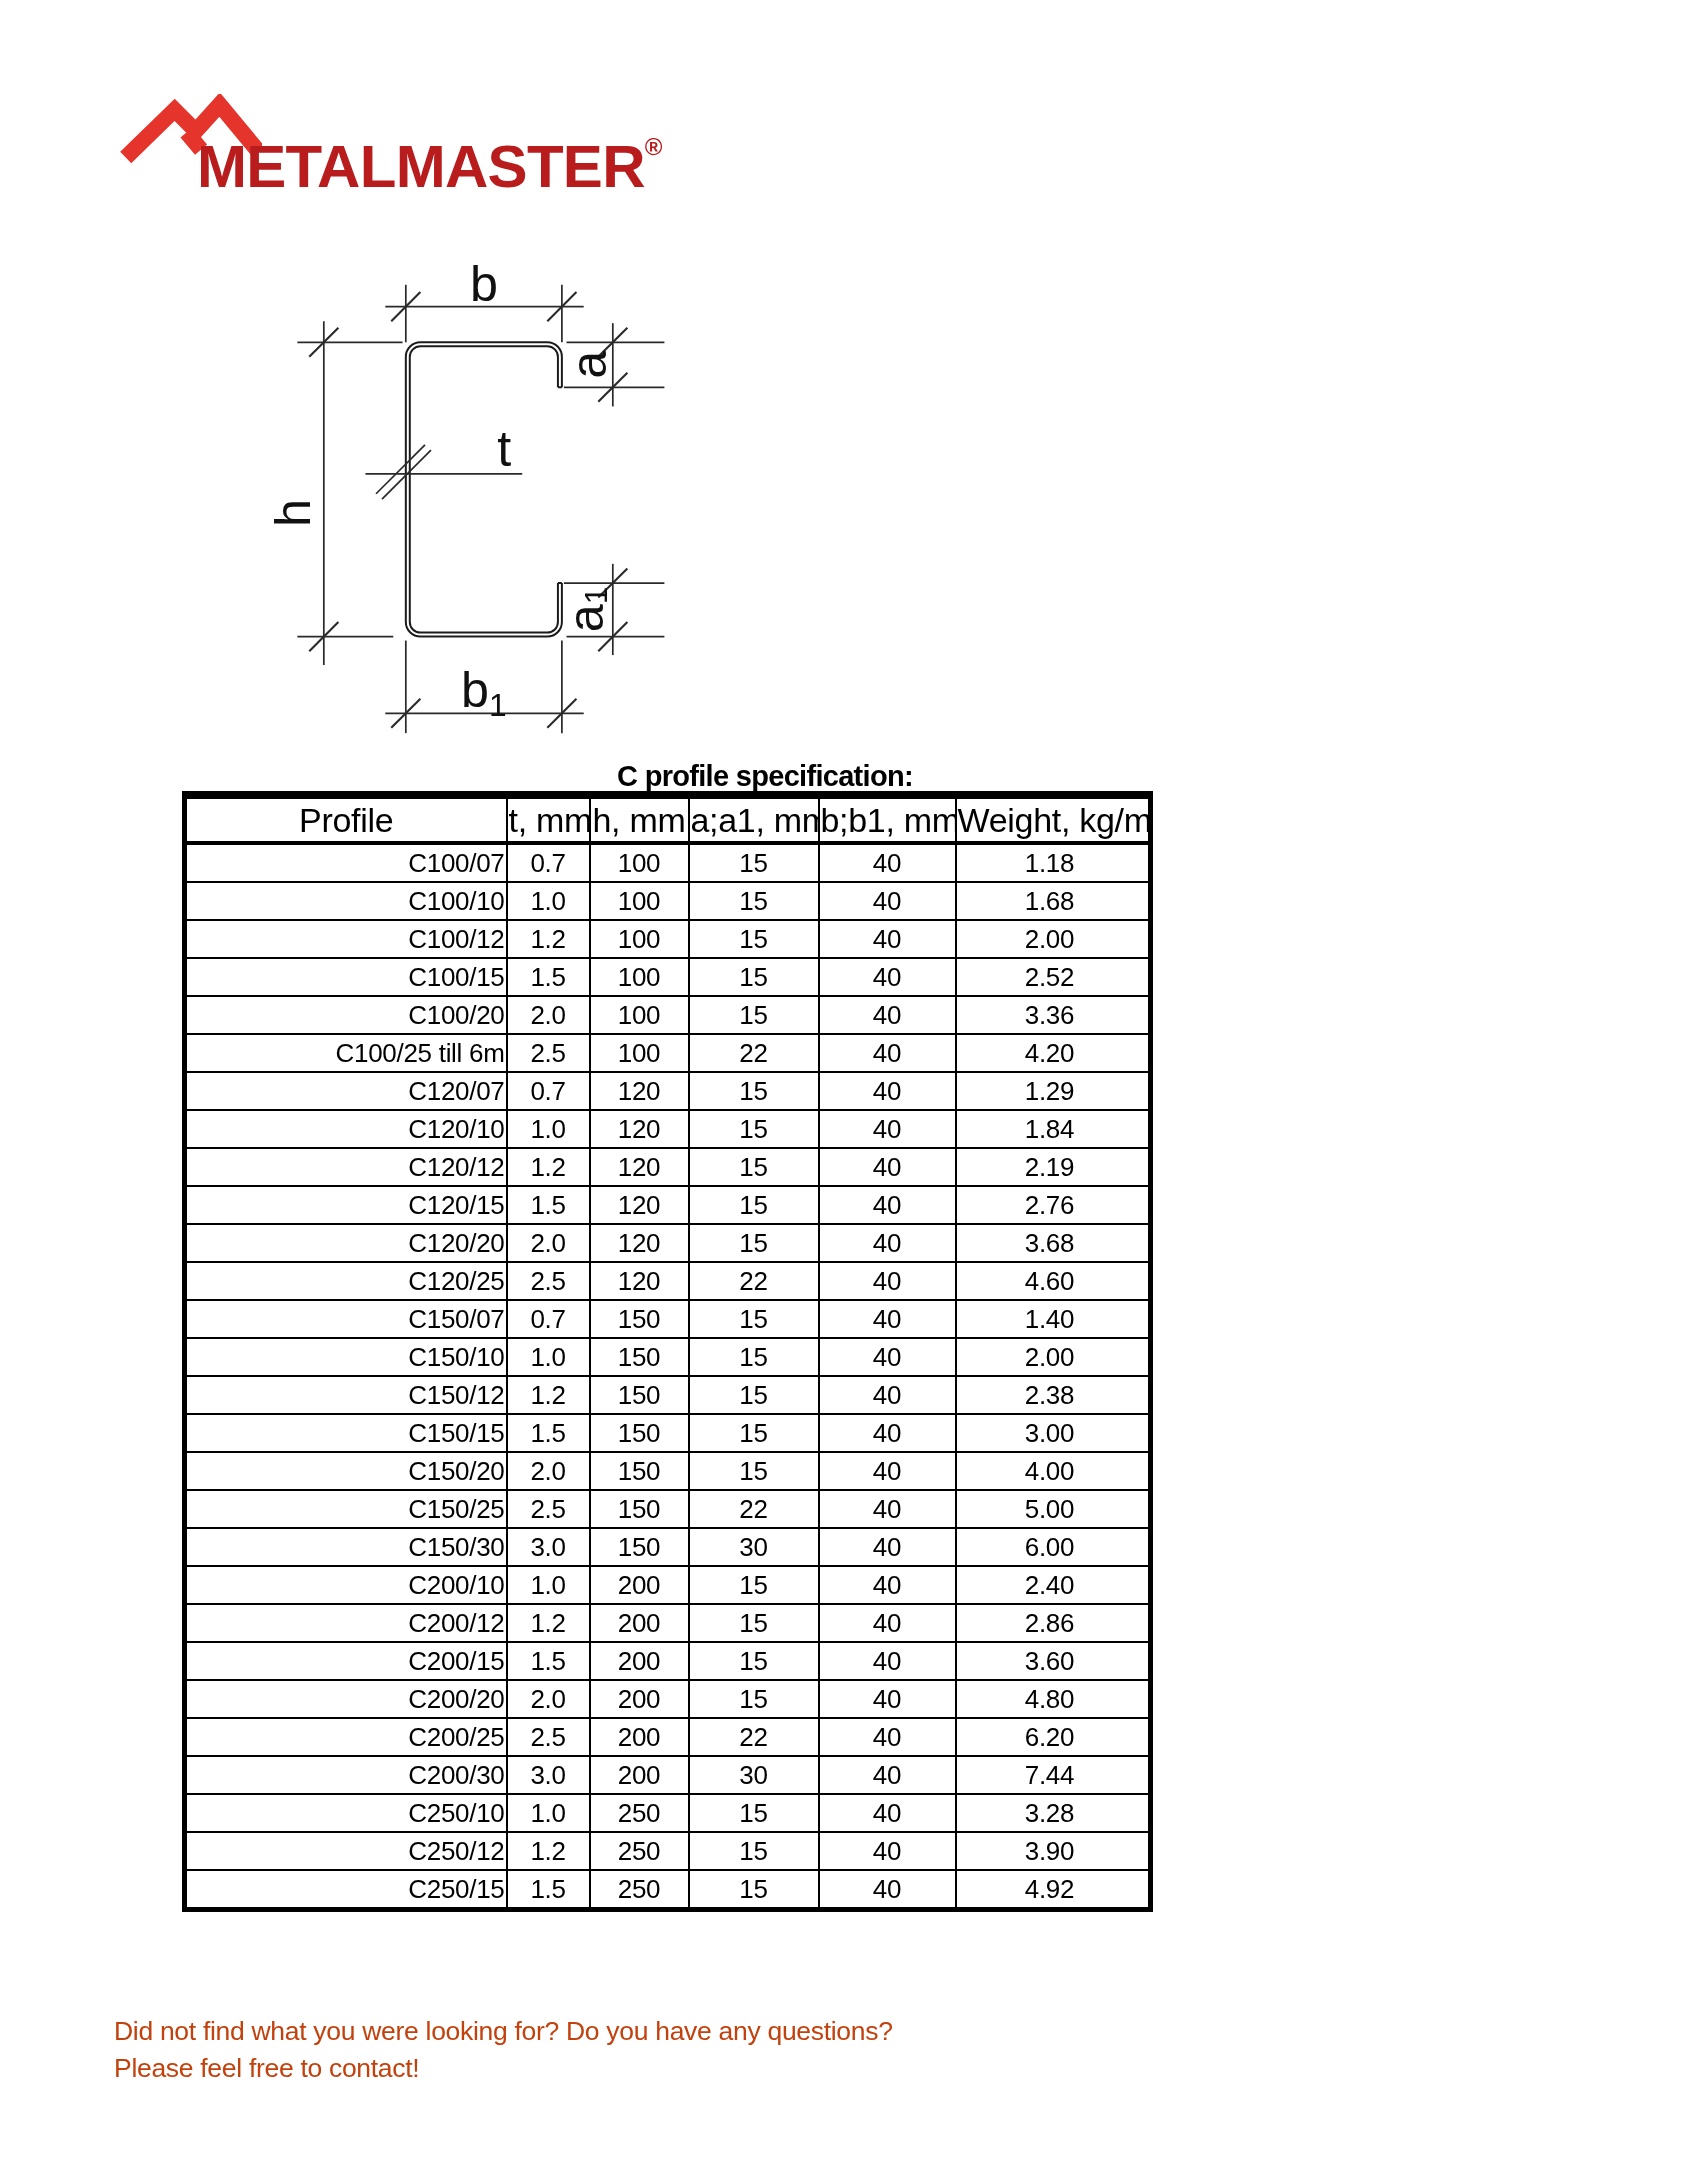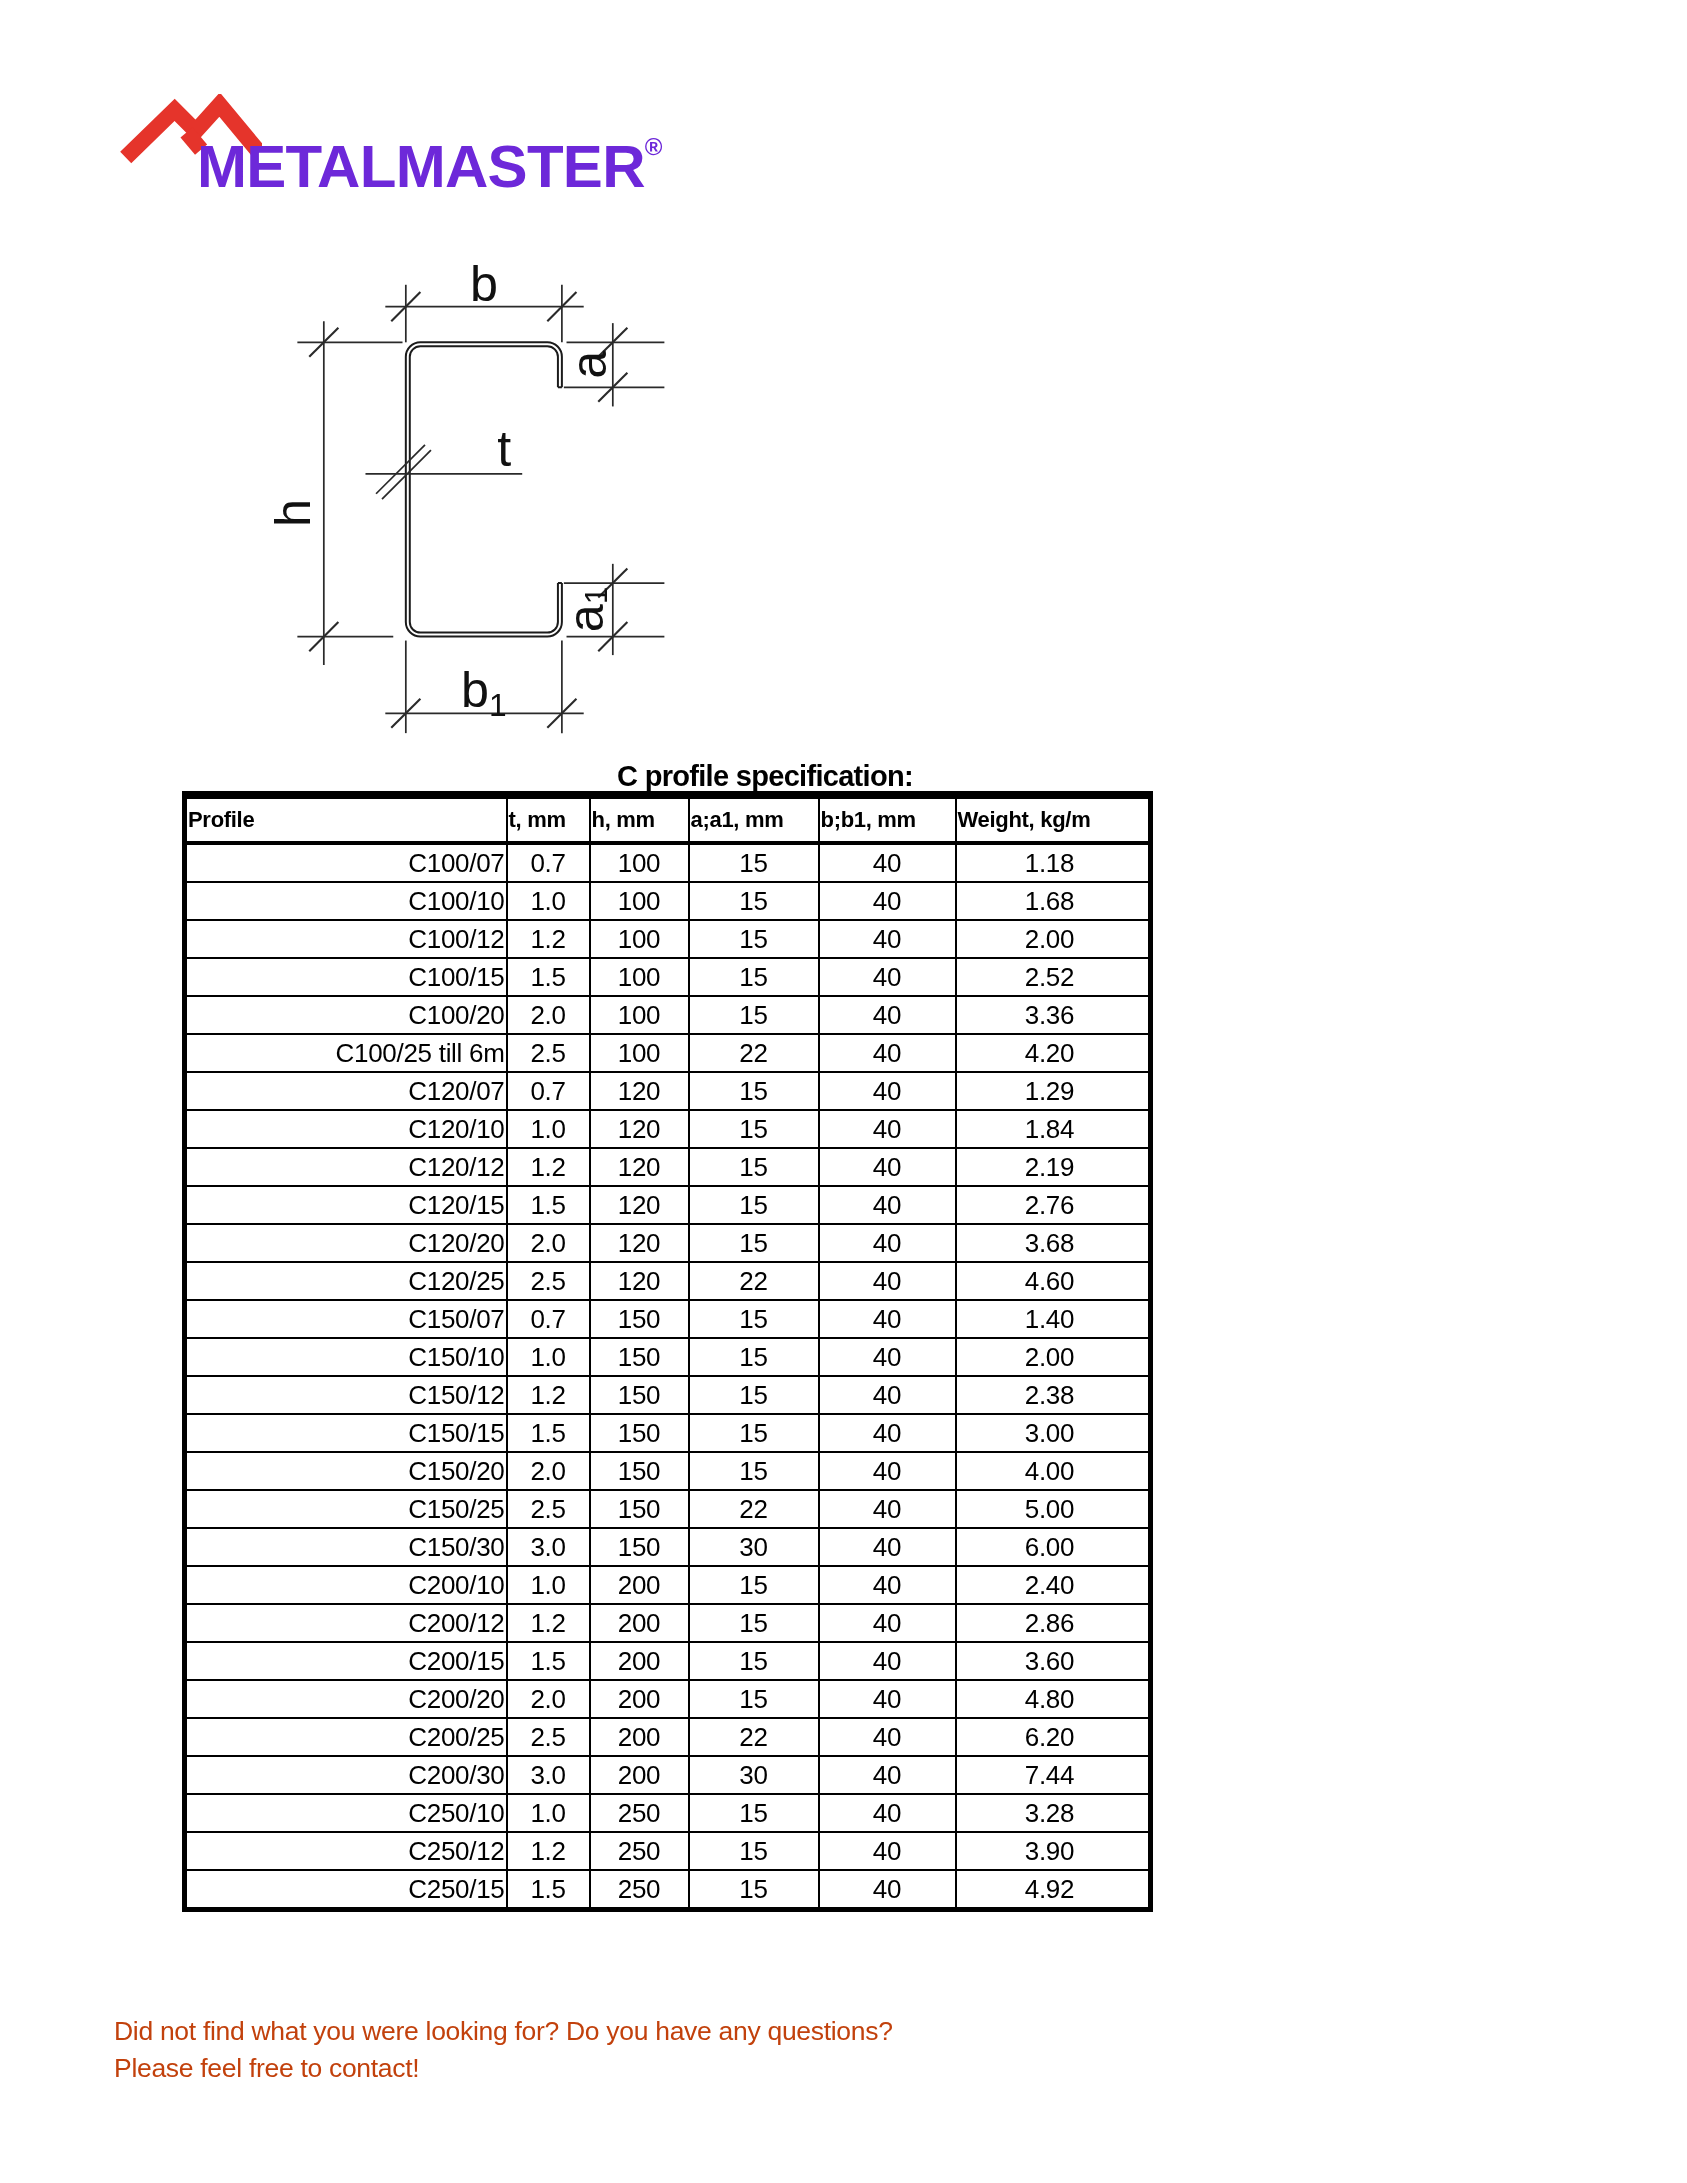--- a/index.html
+++ b/index.html
@@ -19,42 +19,42 @@
   .dim-label{font-family:"Liberation Sans", sans-serif;font-size:76px;fill:#111;}
   .dim-sub{font-size:48px;}
 
   
   .tbl-title{position:absolute;left:765px;top:760px;transform:translateX(-50%);
              font-size:29px;font-weight:bold;white-space:nowrap;letter-spacing:-0.7px;}
   table.spec{position:absolute;left:182px;top:791px;border-collapse:collapse;
              table-layout:fixed;width:970px;font-size:26px;letter-spacing:-0.3px;}
   table.spec th,table.spec td{border:2.6px solid #000;overflow:hidden;white-space:nowrap;}
   table.spec{border:5.3px solid #000;border-top-width:8.6px;}
-  table.spec thead th{height:40px;font-weight:bold;text-align:left;
-                      border-bottom-width:4.6px;font-size:22px;}
+  table.spec thead th{height:40px;font-weight:normal;text-align:center;
+                      border-bottom-width:4.6px;font-size:34px;}
   table.spec td{height:34px;text-align:center;vertical-align:middle;}
   table.spec td.c-left{text-align:right;padding-left:6px;}
   table.spec td.c-right{text-align:center;padding-right:6.6px;}
 
   
   .footer{position:absolute;left:114px;top:2013px;font-size:26.5px;color:#c2410c;
           letter-spacing:-0.3px;}
   .footer div{line-height:37px;}
 </style>
 </head>
 <body>
 
 <div class="page">
 
   <div class="logo">
     <svg class="logo-mountain" viewBox="0 0 216 118">
       <polyline points="10,96 84,24 116,56 152,16 210,86" fill="none" stroke="#e5342b" stroke-width="24" stroke-linecap="butt" stroke-linejoin="miter"></polyline>
       <line x1="102" y1="58" x2="124" y2="84" stroke="#e5342b" stroke-width="24"></line>
     </svg>
-    <div class="brand" style="color: #6d28d9;"><span>METALMASTER</span><span class="reg">®</span></div>
+    <div class="brand" style="color: #b91c1c;"><span>METALMASTER</span><span class="reg">®</span></div>
   </div>
 
   <svg class="drawing" viewBox="0 0 620 740">
 
     <g stroke="#1b1b1b" stroke-width="3" fill="none">
       <path d="M 455,195 L 455,149 A 22,22 0 0 0 433,127 L 241,127 A 22,22 0 0 0 219,149
                L 219,550 A 22,22 0 0 0 241,572 L 433,572 A 22,22 0 0 0 455,550 L 455,491"></path>
       <path d="M 449,195 L 449,149 A 16,16 0 0 0 433,133 L 241,133 A 16,16 0 0 0 225,149
                L 225,550 A 16,16 0 0 0 241,566 L 433,566 A 16,16 0 0 0 449,550 L 449,491"></path>
       <line x1="449" y1="195" x2="455" y2="195"></line>

